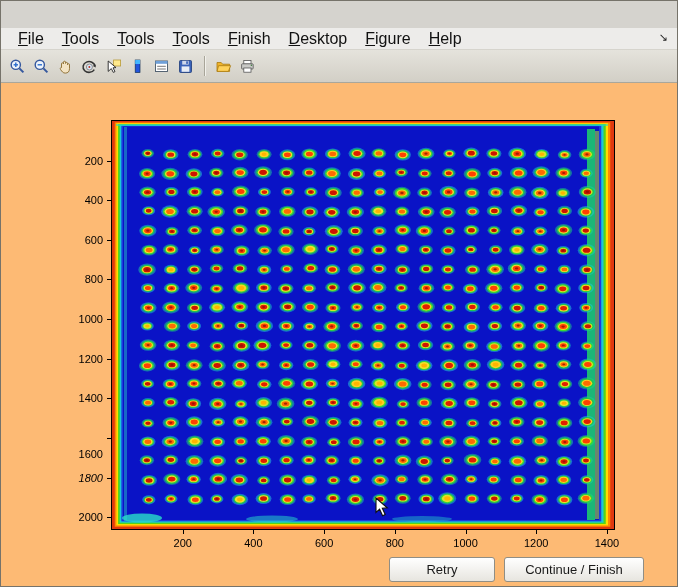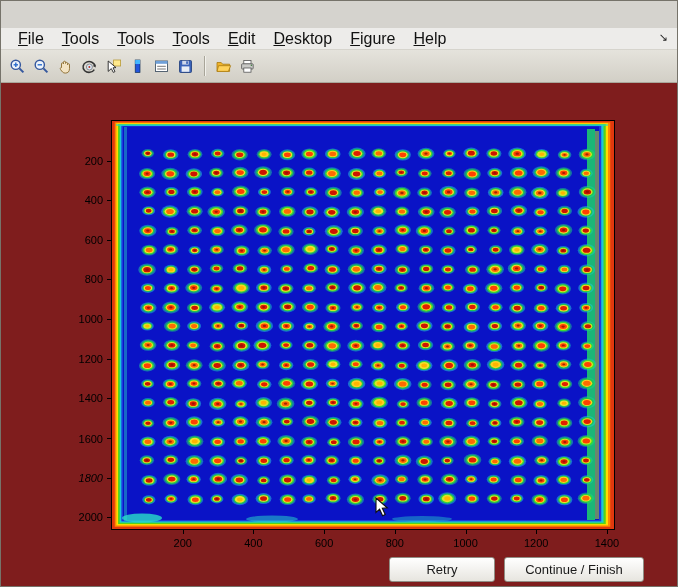--- a/index.html
+++ b/index.html
@@ -25,21 +25,21 @@
   .overflow{position:absolute;right:9px;top:3px;font-size:11px;color:#222;}
 
   
   .toolbar{position:absolute;top:49px;left:0;right:0;height:32px;
     background:linear-gradient(#e5e3dc,#d2cfc6);border-bottom:1px solid #aaa79b;
     display:flex;align-items:center;padding-left:5px;gap:1px;}
   .tool-btn{width:23px;height:24px;display:flex;align-items:center;justify-content:center;border-radius:2px;}
   .tool-sep{width:1px;height:20px;background:#a8a599;box-shadow:1px 0 0 #f2f1ec;margin:0 6px;}
 
   
-  .canvas{position:absolute;top:82px;left:0;right:0;bottom:0;background:#7f1d1d;}
+  .canvas{position:absolute;top:82px;left:0;right:0;bottom:0;background:#fdba74;}
   .plot-wrap{position:absolute;left:110px;top:37px;width:502px;height:408px;border:1px solid #000;background:#0a13c6;}
   #plot{position:absolute;left:0;top:0;width:502px;height:408px;display:block;}
   .ytickmark{position:absolute;right:100%;width:5px;height:1px;background:#000;}
   .xtickmark{position:absolute;top:100%;width:1px;height:5px;background:#000;}
   .ytick{position:absolute;right:100%;margin-right:9px;transform:translateY(-50%);
     font-size:11px;color:#000;white-space:nowrap;}
   .xtick{position:absolute;top:100%;margin-top:8px;transform:translateX(-50%);font-size:11px;color:#000;}
 
   
   .btn{position:absolute;height:25px;background:linear-gradient(#ffffff,#e7e5df);
@@ -54,21 +54,21 @@
 <body>
 
 <div class="window">
 
 
   <div class="menubar">
     <span class="menu-item">File</span>
     <span class="menu-item">Tools</span>
     <span class="menu-item">Tools</span>
     <span class="menu-item">Tools</span>
-    <span class="menu-item">Edit</span>
+    <span class="menu-item">Finish</span>
     <span class="menu-item">Desktop</span>
     <span class="menu-item">Figure</span>
     <span class="menu-item">Help</span>
     <span class="overflow">↘</span>
   </div>
 
   <div class="toolbar">
     <div class="tool-btn">
       <svg width="17" height="17">
           <circle cx="6.8" cy="6.8" r="4.6" fill="#eef4fb" stroke="#35589e" stroke-width="1.4"></circle>
@@ -1849,21 +1849,21 @@
         <div class="ytick" style="top: 118.835px;">600</div>
         <div class="ytickmark" style="top: 158.447px;"></div>
         <div class="ytick" style="top: 158.447px;">800</div>
         <div class="ytickmark" style="top: 198.058px;"></div>
         <div class="ytick" style="top: 198.058px;">1000</div>
         <div class="ytickmark" style="top: 237.67px;"></div>
         <div class="ytick" style="top: 237.67px;">1200</div>
         <div class="ytickmark" style="top: 277.282px;"></div>
         <div class="ytick" style="top: 277.282px;">1400</div>
         <div class="ytickmark" style="top: 316.893px;"></div>
-        <div class="ytick" style="top: 318px;">1600</div>
+        <div class="ytick" style="top: 333px;">1600</div>
         <div class="ytickmark" style="top: 356.505px;"></div>
         <div class="ytick" style="top: 356.505px; font-style: italic;">1800</div>
         <div class="ytickmark" style="top: 396.117px;"></div>
         <div class="ytick" style="top: 396.117px;">2000</div>
         <div class="xtickmark" style="left: 70.7042px;"></div>
         <div class="xtick" style="left: 70.7042px;">200</div>
         <div class="xtickmark" style="left: 141.408px;"></div>
         <div class="xtick" style="left: 141.408px;">400</div>
         <div class="xtickmark" style="left: 212.113px;"></div>
         <div class="xtick" style="left: 212.113px;">600</div>

